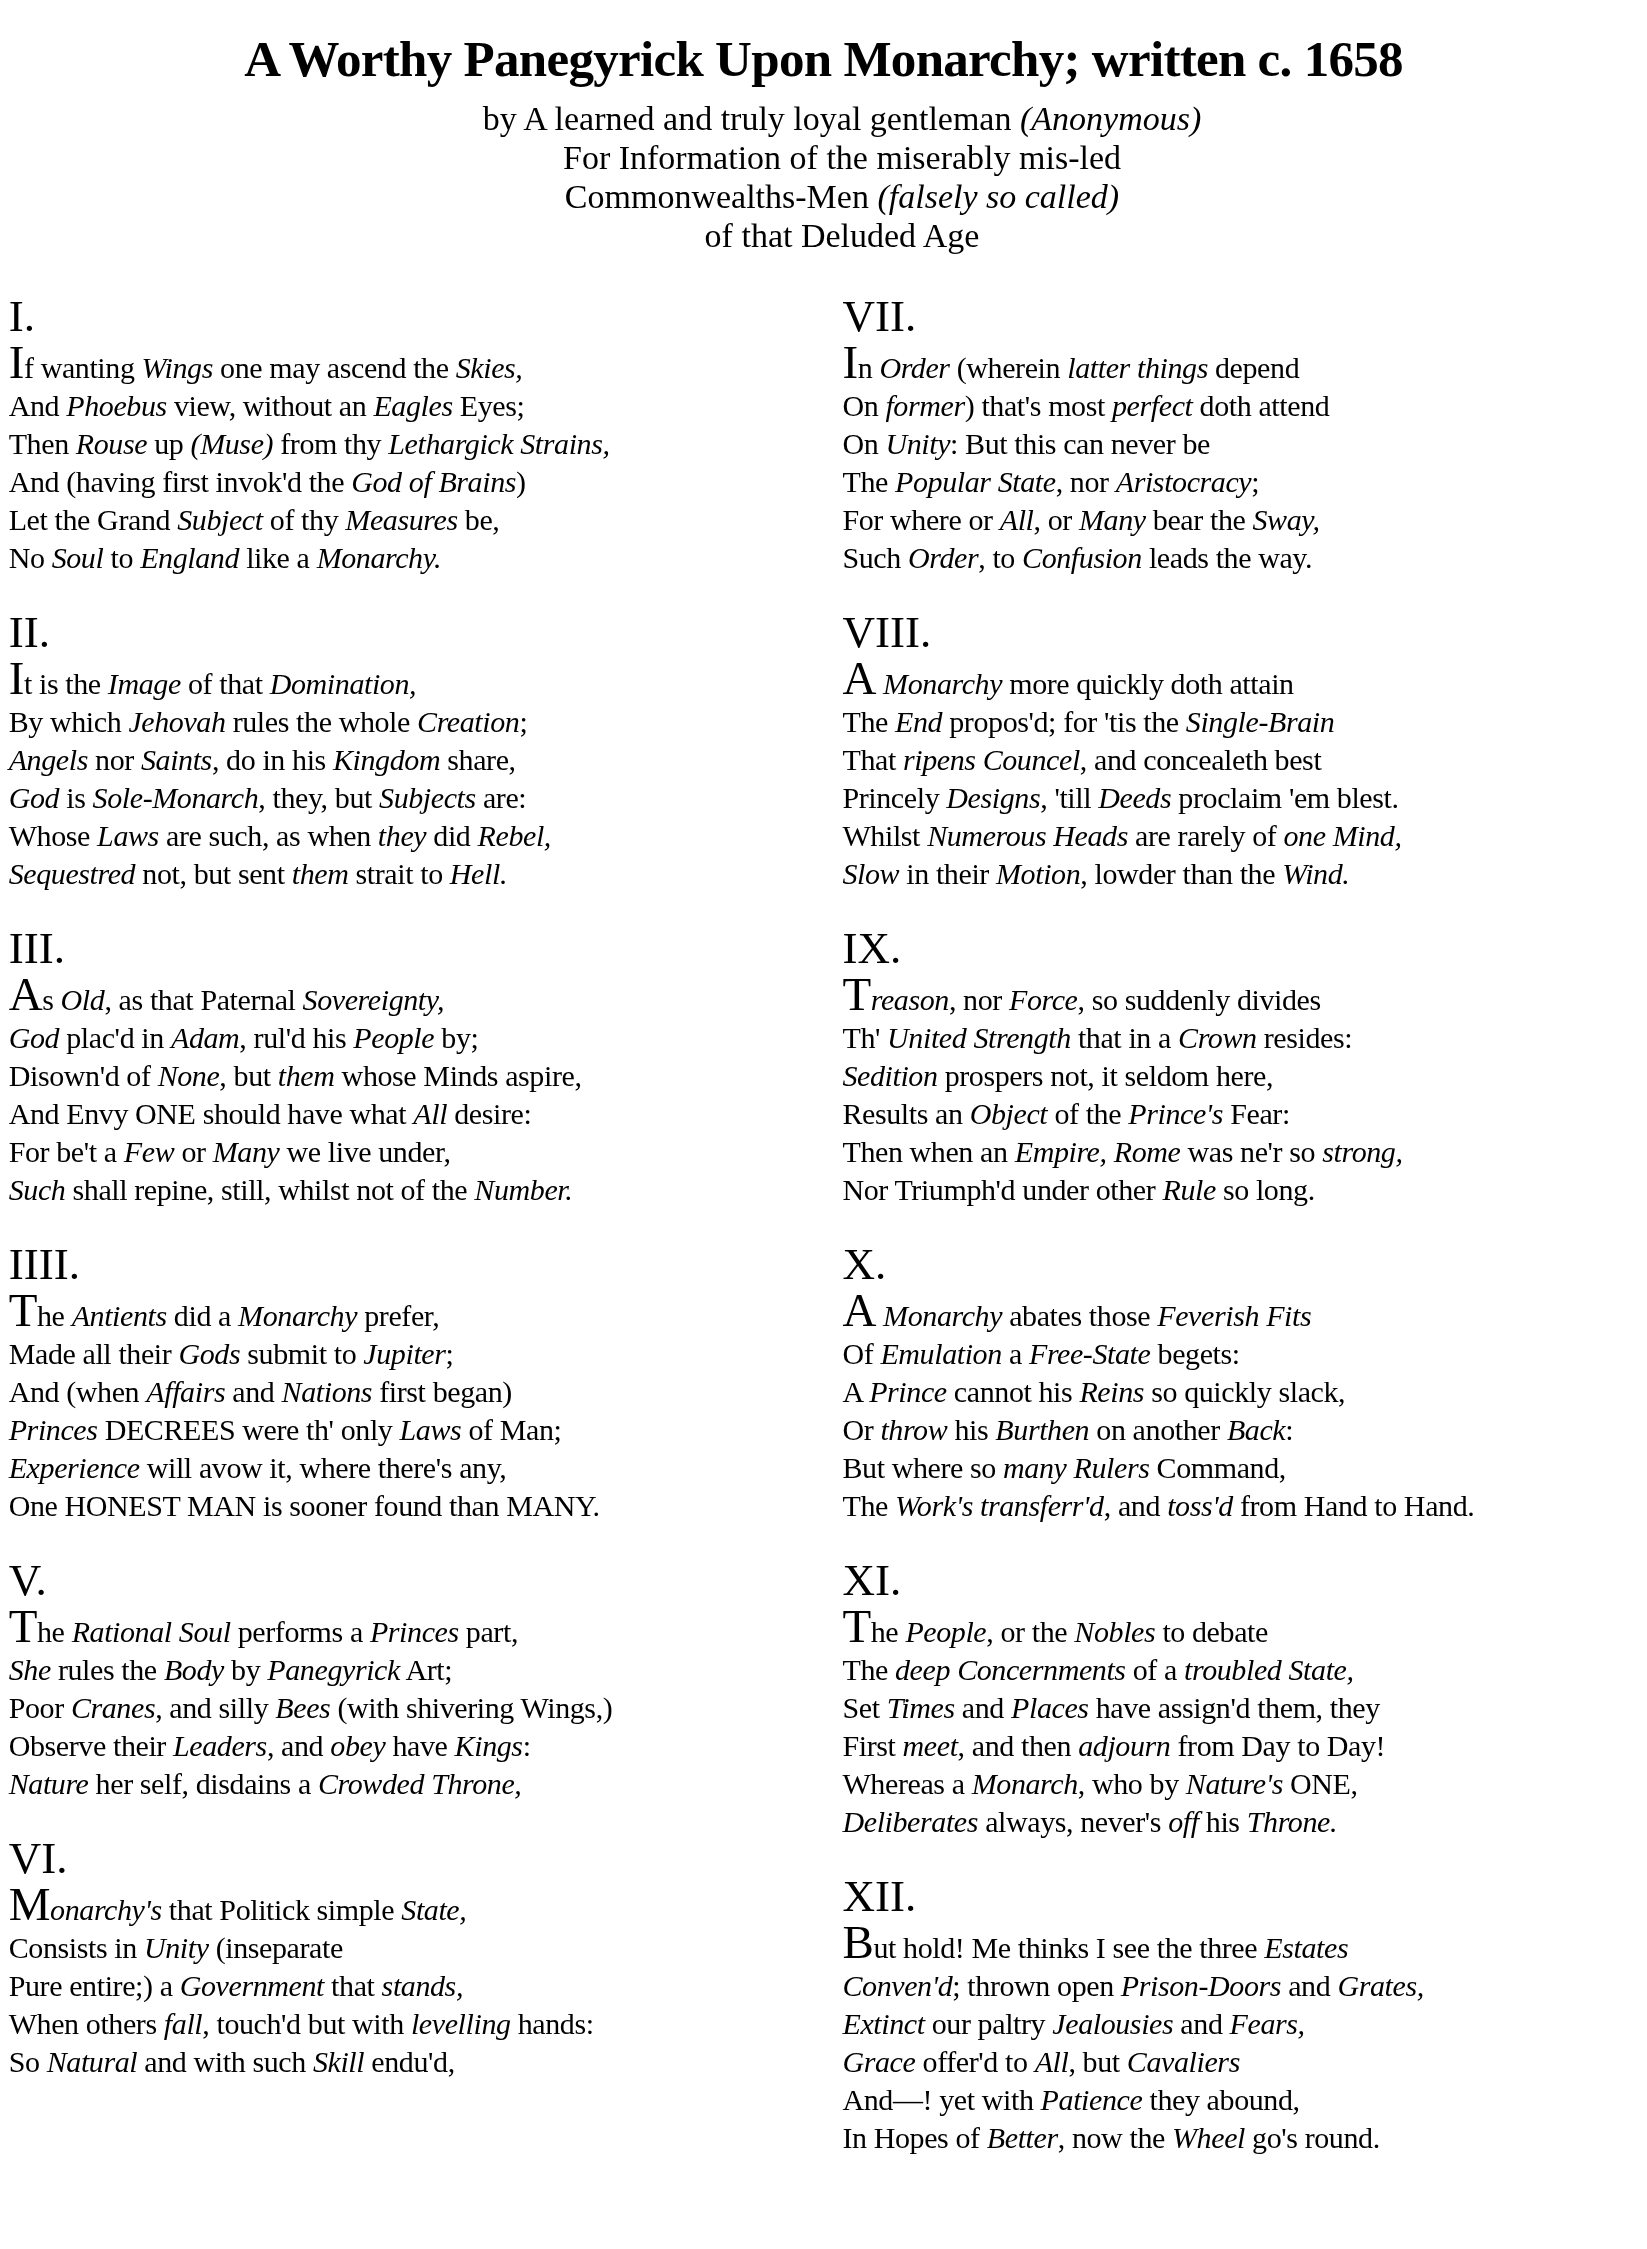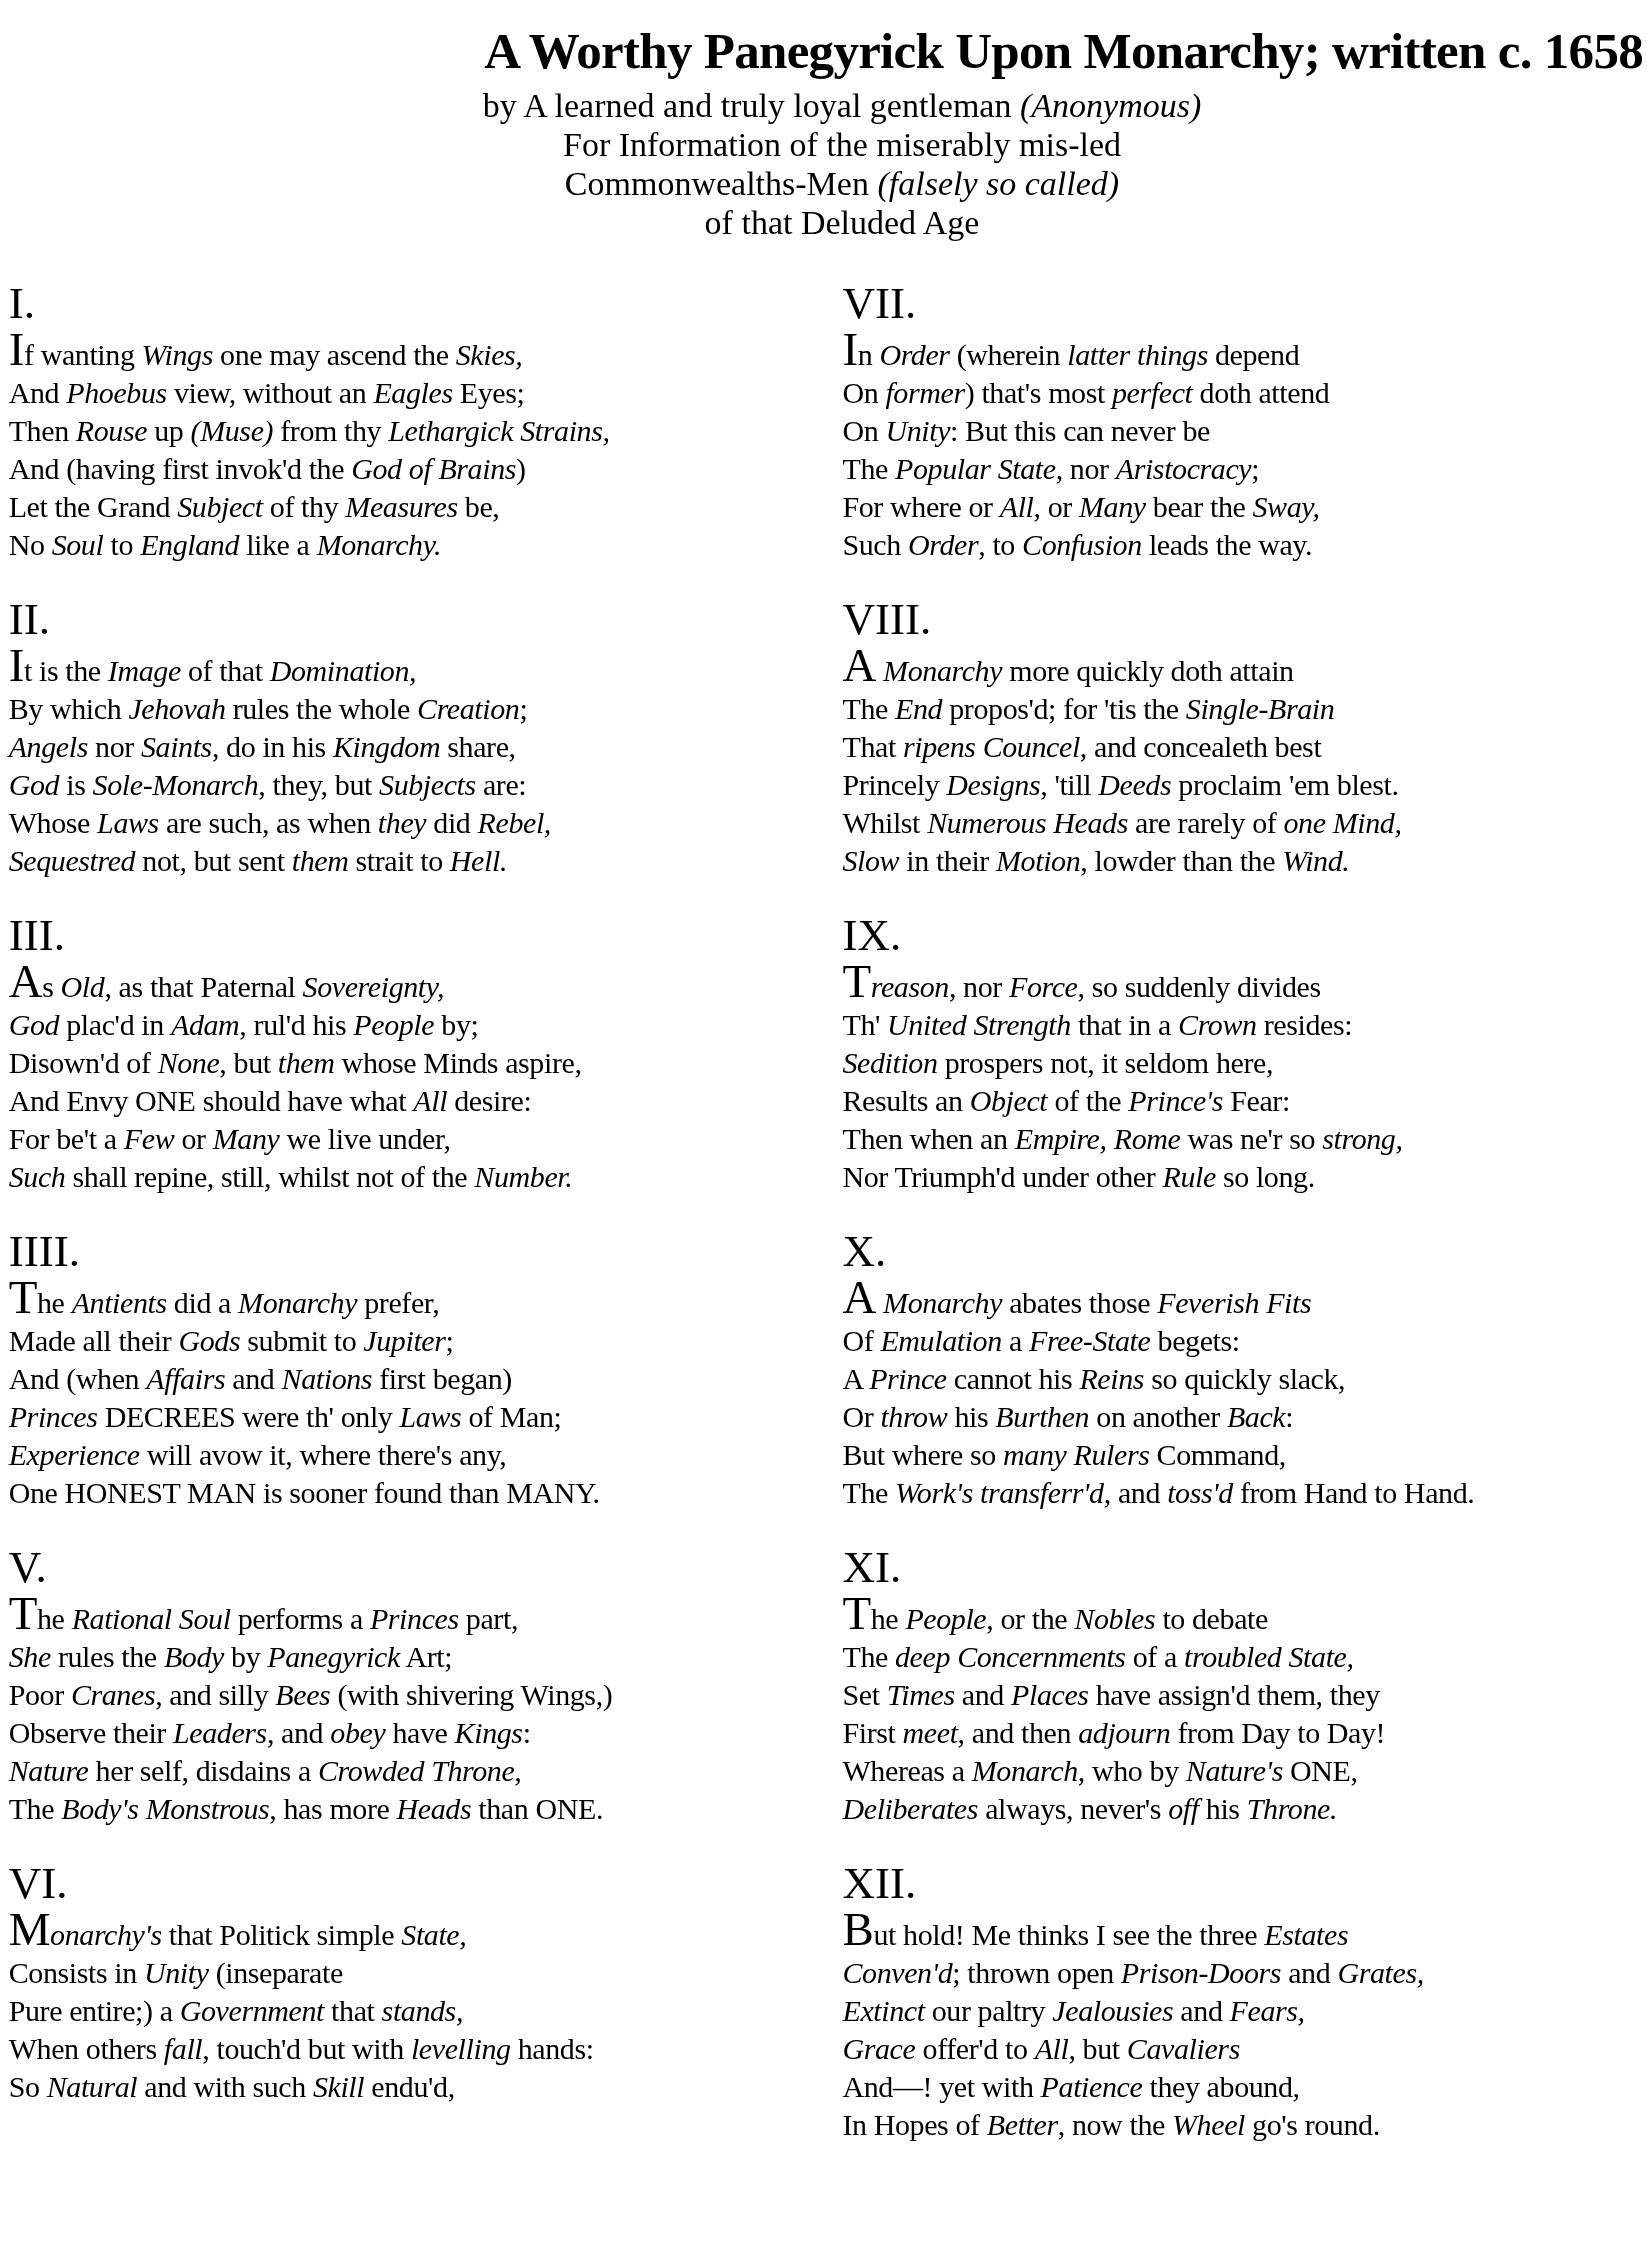--- a/index.html
+++ b/index.html
@@ -6,26 +6,25 @@
   body {
     width: 1647px;
     min-height: 2250px;
     background: #ffffff;
     color: #000000;
     font-family: "Liberation Serif", serif;
   }
   .page { width: 1647px; min-height: 2250px; box-sizing: border-box; padding-top: 19px; }
   .header { text-align: center; }
   .title {
-    margin: 4px;
+    margin: 12px;
     font-size: 51px;
     font-weight: bold;
     letter-spacing: -0.7px;
     line-height: 1.1;
-    text-align: right;
   }
   .subtitle {
     margin-top: 7.3px;
     font-size: 34px;
     line-height: 39px;
   }
   .subline { white-space: nowrap; margin-left: 37px; }
   .columns {
     display: flex;
     gap: 35px;
@@ -104,21 +103,20 @@
           <p class="line"><span class="it">Experience</span><span> will avow it, where there's any,</span></p>
           <p class="line"><span>One HONEST MAN is sooner found than MANY.</span></p>
         </section>
         <section class="stanza">
           <h2 class="numeral">V.</h2>
           <p class="line"><span class="drop">T</span><span>he </span><span class="it">Rational Soul</span><span> performs a </span><span class="it">Princes</span><span> part,</span></p>
           <p class="line"><span class="it">She</span><span> rules the </span><span class="it">Body</span><span> by </span><span class="it">Panegyrick</span><span> Art;</span></p>
           <p class="line"><span>Poor </span><span class="it">Cranes</span><span>, and silly </span><span class="it">Bees</span><span> (with shivering Wings,)</span></p>
           <p class="line"><span>Observe their </span><span class="it">Leaders</span><span>, and </span><span class="it">obey</span><span> have </span><span class="it">Kings</span><span>:</span></p>
           <p class="line"><span class="it">Nature</span><span> her self, disdains a </span><span class="it">Crowded Throne,</span></p>
-          <p class="line"><span>The </span><span class="it">Body's Monstrous</span><span>, has more </span><span class="it">Heads</span><span> than ONE.</span></p>
         </section>
         <section class="stanza">
           <h2 class="numeral">VI.</h2>
           <p class="line"><span class="drop">M</span><span class="it">onarchy's</span><span> that Politick simple </span><span class="it">State,</span></p>
           <p class="line"><span>Consists in </span><span class="it">Unity</span><span> (inseparate</span></p>
           <p class="line"><span>Pure entire;) a </span><span class="it">Government</span><span> that </span><span class="it">stands,</span></p>
           <p class="line"><span>When others </span><span class="it">fall</span><span>, touch'd but with </span><span class="it">levelling</span><span> hands:</span></p>
           <p class="line"><span>So </span><span class="it">Natural</span><span> and with such </span><span class="it">Skill</span><span> endu'd,</span></p>
         </section>
       </section>

